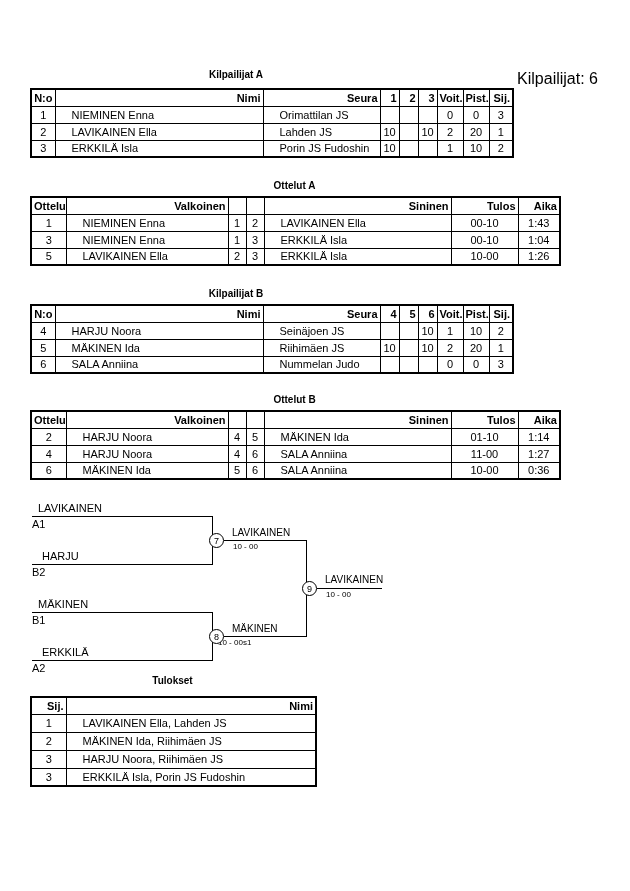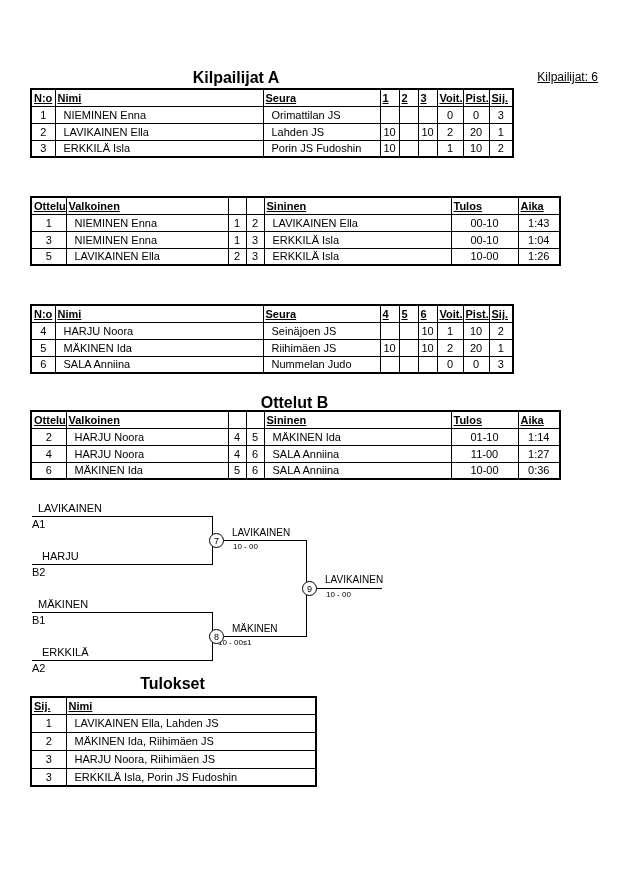--- a/index.html
+++ b/index.html
@@ -2,30 +2,30 @@
 <html><head>
 <meta charset="utf-8">
 <style>
   * { margin:0; padding:0; box-sizing:border-box; }
   html,body { background:#fff; }
   body { font-family:"Liberation Sans", sans-serif; color:#000; }
   .page { position:relative; width:630px; height:891px; background:#fff; overflow:hidden; }
 
   .title { position:absolute; top:46px; left:0; width:630px; text-align:center;
            font-size:19px; font-weight:bold; white-space:pre; }
-  .h2 { position:absolute; font-size:16px; font-weight:bold; text-align:center; }
-  .toplabel { position:absolute; font-size:12px;text-decoration:underline; }
+  .h2 { position:absolute; font-size:10px; font-weight:bold; text-align:center; }
+  .toplabel { position:absolute; font-size:16px; }
 
   .tbl { position:absolute; border-collapse:collapse; table-layout:fixed;
          border:2px solid #000; font-size:11px; background:#fff; }
   .tbl th, .tbl td { border:1px solid #000; height:17px; padding:0 2px;
                      overflow:hidden; white-space:nowrap; }
-  .tbl th { font-weight:bold; text-align:left;text-decoration:underline; }
+  .tbl th { font-weight:bold; text-align:right; }
   .tbl td.c { text-align:center; }
-  .tbl td.l { text-align:left; padding-left:8px; }
+  .tbl td.l { text-align:left; padding-left:16px; }
   .res td { height:18px; }
 
   .bname  { position:absolute; font-size:11px; white-space:nowrap; }
   .bseed  { position:absolute; font-size:11px; }
   .bline  { position:absolute; height:1px; background:#000; }
   .bvline { position:absolute; width:1px; background:#000; }
   .bcircle{ position:absolute; width:15px; height:15px; border:1px solid #000;
             border-radius:50%; background:#fff; font-size:9px; text-align:center;
             line-height:14px; z-index:2; }
   .bwin   { position:absolute; font-size:10px; white-space:nowrap; }
@@ -93,20 +93,21 @@
       <td class="c">10</td>
       <td class="c"></td>
       <td class="c"></td>
       <td class="c">1</td>
       <td class="c">10</td>
       <td class="c">2</td>
     </tr>
   </tbody>
     </table>
 
+  <div class="h2" style="left:30px;top:180px;width:529px">Ottelut A</div>
 
   <table class="tbl" style="left:30px;top:196px;width:529px">
     <colgroup>
       <col style="width:35px">
         <col style="width:162px">
         <col style="width:18px">
         <col style="width:18px">
       <col style="width:187px">
         <col style="width:67px">
         <col style="width:42px">
@@ -144,20 +145,21 @@
       <td class="l">LAVIKAINEN Ella</td>
       <td class="c">2</td>
       <td class="c">3</td>
       <td class="l">ERKKILÄ Isla</td>
       <td class="c">10-00</td>
       <td class="c">1:26</td>
     </tr>
   </tbody>
     </table>
 
+  <div class="h2" style="left:30px;top:288px;width:412px">Kilpailijat B</div>
 
   <table class="tbl" style="left:30px;top:304px;width:484px">
     <colgroup>
       <col style="width:24px">
         <col style="width:208px">
         <col style="width:117px">
       <col style="width:19px">
         <col style="width:19px">
         <col style="width:19px">
       <col style="width:26px">

